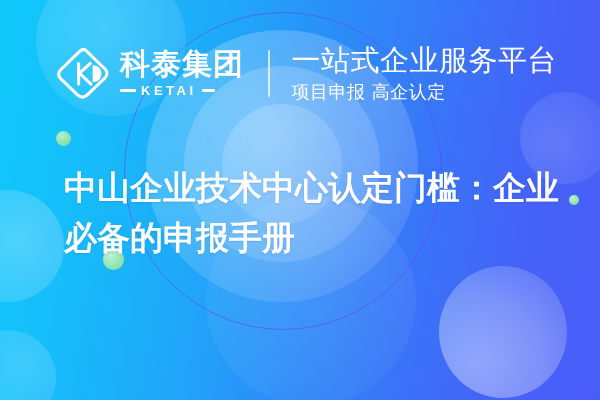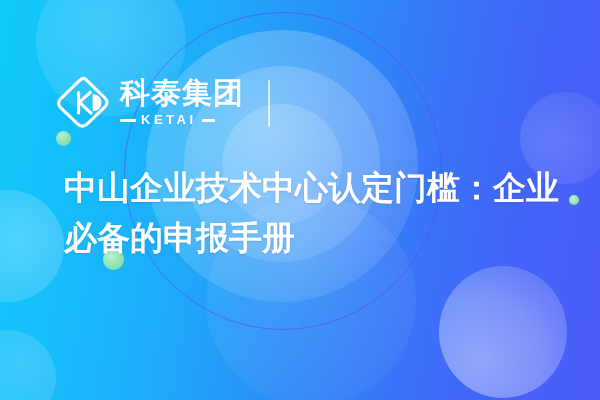--- a/index.html
+++ b/index.html
@@ -78,21 +78,21 @@
   .dot-a{width:15px;height:15px;left:56px;top:131px;
          background:radial-gradient(circle at 38% 32%,#B9F0CE 0%,#8CE2AE 55%,#74D9A0 100%);}
   .dot-b{width:21px;height:21px;left:103px;top:249px;
          background:radial-gradient(circle at 38% 32%,#BEF2D2 0%,#92E4B3 55%,#78DAA3 100%);}
   .dot-c{width:10px;height:10px;left:569px;top:195px;
          background:radial-gradient(circle at 38% 32%,#BDF0CF 0%,#8FE2B0 60%,#79D9A2 100%);}
 
   
   .header{
     position:absolute;left:56px;top:44px;
-    display:flex;align-items:center;margin-top:31px;
+    display:flex;align-items:center;
   }
   .logo-mark{
     width:56px;height:56px;flex:0 0 auto;margin-right:6px;
     display:block;
   }
   .logo-words{
     display:flex;flex-direction:column;justify-content:center;
     margin-left:2px;
   }
   .logo-cn{
@@ -174,17 +174,21 @@
       <div class="logo-cn">科泰集团</div>
       <div class="logo-en">
         <span class="bar"></span>
         <span class="txt">KETAI</span>
         <span class="bar short"></span>
       </div>
     </div>
 
     <div class="divider"></div>
 
+    <div class="slogan">
+      <div class="slogan-main">一站式企业服务平台</div>
+      <div class="slogan-sub">项目申报 高企认定</div>
+    </div>
   </div>
 
   <div class="headline">中山企业技术中心认定门槛：企业必备的申报手册</div>
 
 </div>
 
 </body></html>

